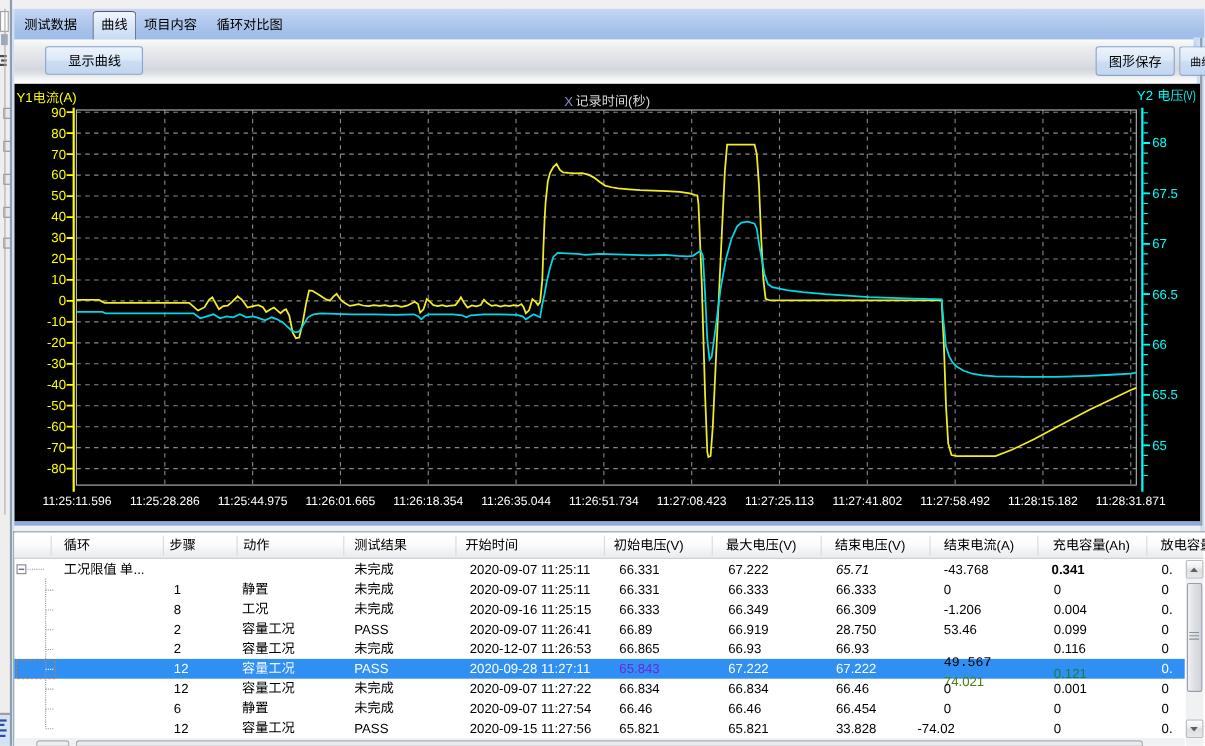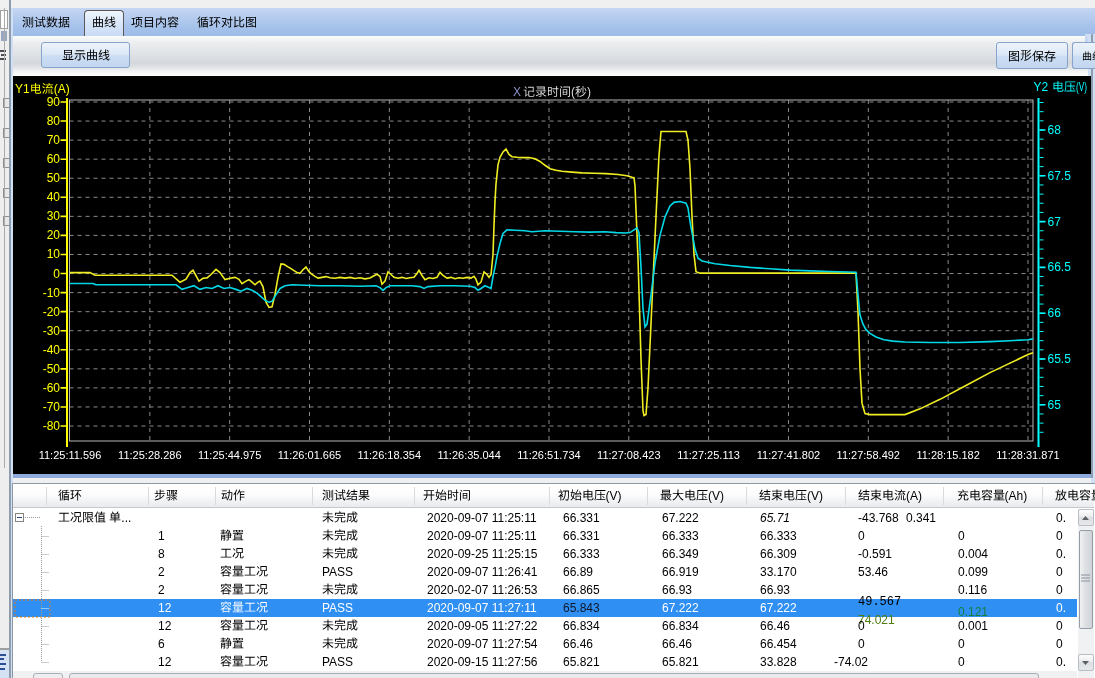--- a/index.html
+++ b/index.html
@@ -282,21 +282,21 @@
 <div class="c" style="left:322px;top:518px;"><svg class="k" style="width:36px;height:12px;vertical-align:-1.44px" viewBox="0 -880 3000 1000" fill="currentColor">
       <use href="#u672a" x="0"></use>
       <use href="#u5b8c" x="1000"></use>
       <use href="#u6210" x="2000"></use>
     </svg></div>
 <div class="c" style="left:427px;top:518px;">2020-09-07 11:25:11</div>
 <div class="c" style="left:563px;top:518px;">66.331</div>
 <div class="c" style="left:662px;top:518px;">67.222</div>
 <div class="c" style="left:760px;top:518px;font-style:italic;">65.71</div>
 <div class="c" style="left:858px;top:518px;">-43.768</div>
-<div class="c" style="left:906px;top:518px;">0.341</div>
+<div class="c" style="left:956px;top:518px;font-weight:bold;">0.341</div>
 <div class="c" style="left:1056px;top:518px;">0.</div>
 <div class="c" style="left:158px;top:536px;">1</div>
 <div class="c" style="left:220px;top:536px;"><svg class="k" style="width:24px;height:12px;vertical-align:-1.44px" viewBox="0 -880 2000 1000" fill="currentColor">
       <use href="#u9759" x="0"></use>
       <use href="#u7f6e" x="1000"></use>
     </svg></div>
 <div class="c" style="left:322px;top:536px;"><svg class="k" style="width:36px;height:12px;vertical-align:-1.44px" viewBox="0 -880 3000 1000" fill="currentColor">
       <use href="#u672a" x="0"></use>
       <use href="#u5b8c" x="1000"></use>
       <use href="#u6210" x="2000"></use>
@@ -311,89 +311,89 @@
 <div class="c" style="left:158px;top:554px;">8</div>
 <div class="c" style="left:220px;top:554px;"><svg class="k" style="width:24px;height:12px;vertical-align:-1.44px" viewBox="0 -880 2000 1000" fill="currentColor">
       <use href="#u5de5" x="0"></use>
       <use href="#u51b5" x="1000"></use>
     </svg></div>
 <div class="c" style="left:322px;top:554px;"><svg class="k" style="width:36px;height:12px;vertical-align:-1.44px" viewBox="0 -880 3000 1000" fill="currentColor">
       <use href="#u672a" x="0"></use>
       <use href="#u5b8c" x="1000"></use>
       <use href="#u6210" x="2000"></use>
     </svg></div>
-<div class="c" style="left:427px;top:554px;">2020-09-25 11:25:15</div>
+<div class="c" style="left:427px;top:554px;">2020-09-16 11:25:15</div>
 <div class="c" style="left:563px;top:554px;">66.333</div>
 <div class="c" style="left:662px;top:554px;">66.349</div>
 <div class="c" style="left:760px;top:554px;">66.309</div>
-<div class="c" style="left:858px;top:554px;">-0.591</div>
+<div class="c" style="left:858px;top:554px;">-1.206</div>
 <div class="c" style="left:958px;top:554px;">0.004</div>
 <div class="c" style="left:1056px;top:554px;">0.</div>
 <div class="c" style="left:158px;top:572px;">2</div>
 <div class="c" style="left:220px;top:572px;"><svg class="k" style="width:48px;height:12px;vertical-align:-1.44px" viewBox="0 -880 4000 1000" fill="currentColor">
       <use href="#u5bb9" x="0"></use>
       <use href="#u91cf" x="1000"></use>
       <use href="#u5de5" x="2000"></use>
       <use href="#u51b5" x="3000"></use>
     </svg></div>
 <div class="c" style="left:322px;top:572px;">PASS</div>
 <div class="c" style="left:427px;top:572px;">2020-09-07 11:26:41</div>
 <div class="c" style="left:563px;top:572px;">66.89</div>
 <div class="c" style="left:662px;top:572px;">66.919</div>
-<div class="c" style="left:760px;top:572px;">33.170</div>
+<div class="c" style="left:760px;top:572px;">28.750</div>
 <div class="c" style="left:858px;top:572px;">53.46</div>
 <div class="c" style="left:958px;top:572px;">0.099</div>
 <div class="c" style="left:1056px;top:572px;">0</div>
 <div class="c" style="left:158px;top:590px;">2</div>
 <div class="c" style="left:220px;top:590px;"><svg class="k" style="width:48px;height:12px;vertical-align:-1.44px" viewBox="0 -880 4000 1000" fill="currentColor">
       <use href="#u5bb9" x="0"></use>
       <use href="#u91cf" x="1000"></use>
       <use href="#u5de5" x="2000"></use>
       <use href="#u51b5" x="3000"></use>
     </svg></div>
 <div class="c" style="left:322px;top:590px;"><svg class="k" style="width:36px;height:12px;vertical-align:-1.44px" viewBox="0 -880 3000 1000" fill="currentColor">
       <use href="#u672a" x="0"></use>
       <use href="#u5b8c" x="1000"></use>
       <use href="#u6210" x="2000"></use>
     </svg></div>
-<div class="c" style="left:427px;top:590px;">2020-02-07 11:26:53</div>
+<div class="c" style="left:427px;top:590px;">2020-12-07 11:26:53</div>
 <div class="c" style="left:563px;top:590px;">66.865</div>
 <div class="c" style="left:662px;top:590px;">66.93</div>
 <div class="c" style="left:760px;top:590px;">66.93</div>
 <div class="c" style="left:858px;top:602px;font-family:Liberation Mono, monospace;">49.567</div>
 <div class="c" style="left:958px;top:590px;">0.116</div>
 <div class="c" style="left:1056px;top:590px;">0</div>
 <div class="c" style="left:158px;top:608px;color:#fff">12</div>
 <div class="c" style="left:220px;top:608px;color:#fff"><svg class="k" style="width:48px;height:12px;vertical-align:-1.44px" viewBox="0 -880 4000 1000" fill="currentColor">
       <use href="#u5bb9" x="0"></use>
       <use href="#u91cf" x="1000"></use>
       <use href="#u5de5" x="2000"></use>
       <use href="#u51b5" x="3000"></use>
     </svg></div>
 <div class="c" style="left:322px;top:608px;color:#fff">PASS</div>
-<div class="c" style="left:427px;top:608px;color:#fff">2020-09-07 11:27:11</div>
-<div class="c" style="left:563px;top:608px;color:#0f172a">65.843</div>
+<div class="c" style="left:427px;top:608px;color:#fff">2020-09-28 11:27:11</div>
+<div class="c" style="left:563px;top:608px;color:#6d28d9">65.843</div>
 <div class="c" style="left:662px;top:608px;color:#fff">67.222</div>
 <div class="c" style="left:760px;top:608px;color:#fff">67.222</div>
 <div class="c" style="left:858px;top:620px;color:#4d7c0f">74.021</div>
 <div class="c" style="left:958px;top:612px;color:#15803d">0.121</div>
 <div class="c" style="left:1056px;top:608px;color:#fff">0.</div>
 <div class="c" style="left:158px;top:626px;">12</div>
 <div class="c" style="left:220px;top:626px;"><svg class="k" style="width:48px;height:12px;vertical-align:-1.44px" viewBox="0 -880 4000 1000" fill="currentColor">
       <use href="#u5bb9" x="0"></use>
       <use href="#u91cf" x="1000"></use>
       <use href="#u5de5" x="2000"></use>
       <use href="#u51b5" x="3000"></use>
     </svg></div>
 <div class="c" style="left:322px;top:626px;"><svg class="k" style="width:36px;height:12px;vertical-align:-1.44px" viewBox="0 -880 3000 1000" fill="currentColor">
       <use href="#u672a" x="0"></use>
       <use href="#u5b8c" x="1000"></use>
       <use href="#u6210" x="2000"></use>
     </svg></div>
-<div class="c" style="left:427px;top:626px;">2020-09-05 11:27:22</div>
+<div class="c" style="left:427px;top:626px;">2020-09-07 11:27:22</div>
 <div class="c" style="left:563px;top:626px;">66.834</div>
 <div class="c" style="left:662px;top:626px;">66.834</div>
 <div class="c" style="left:760px;top:626px;">66.46</div>
 <div class="c" style="left:858px;top:626px;">0</div>
 <div class="c" style="left:958px;top:626px;">0.001</div>
 <div class="c" style="left:1056px;top:626px;">0</div>
 <div class="c" style="left:158px;top:644px;">6</div>
 <div class="c" style="left:220px;top:644px;"><svg class="k" style="width:24px;height:12px;vertical-align:-1.44px" viewBox="0 -880 2000 1000" fill="currentColor">
       <use href="#u9759" x="0"></use>
       <use href="#u7f6e" x="1000"></use>

